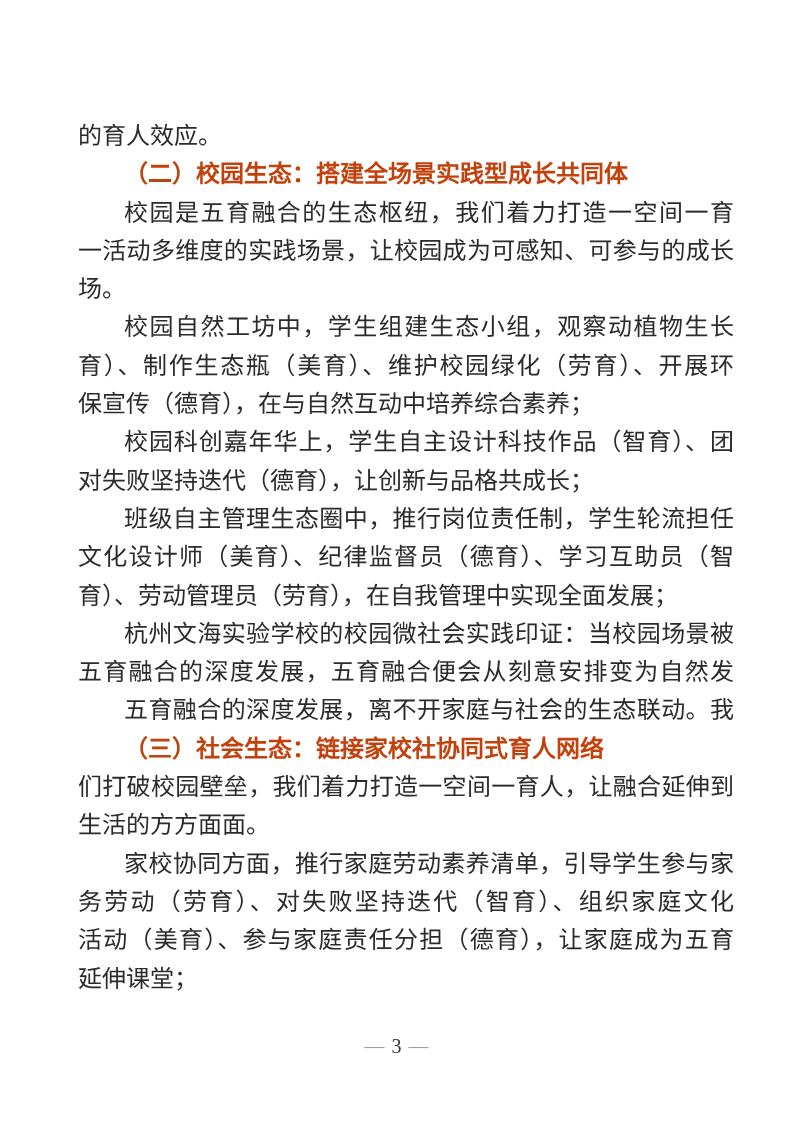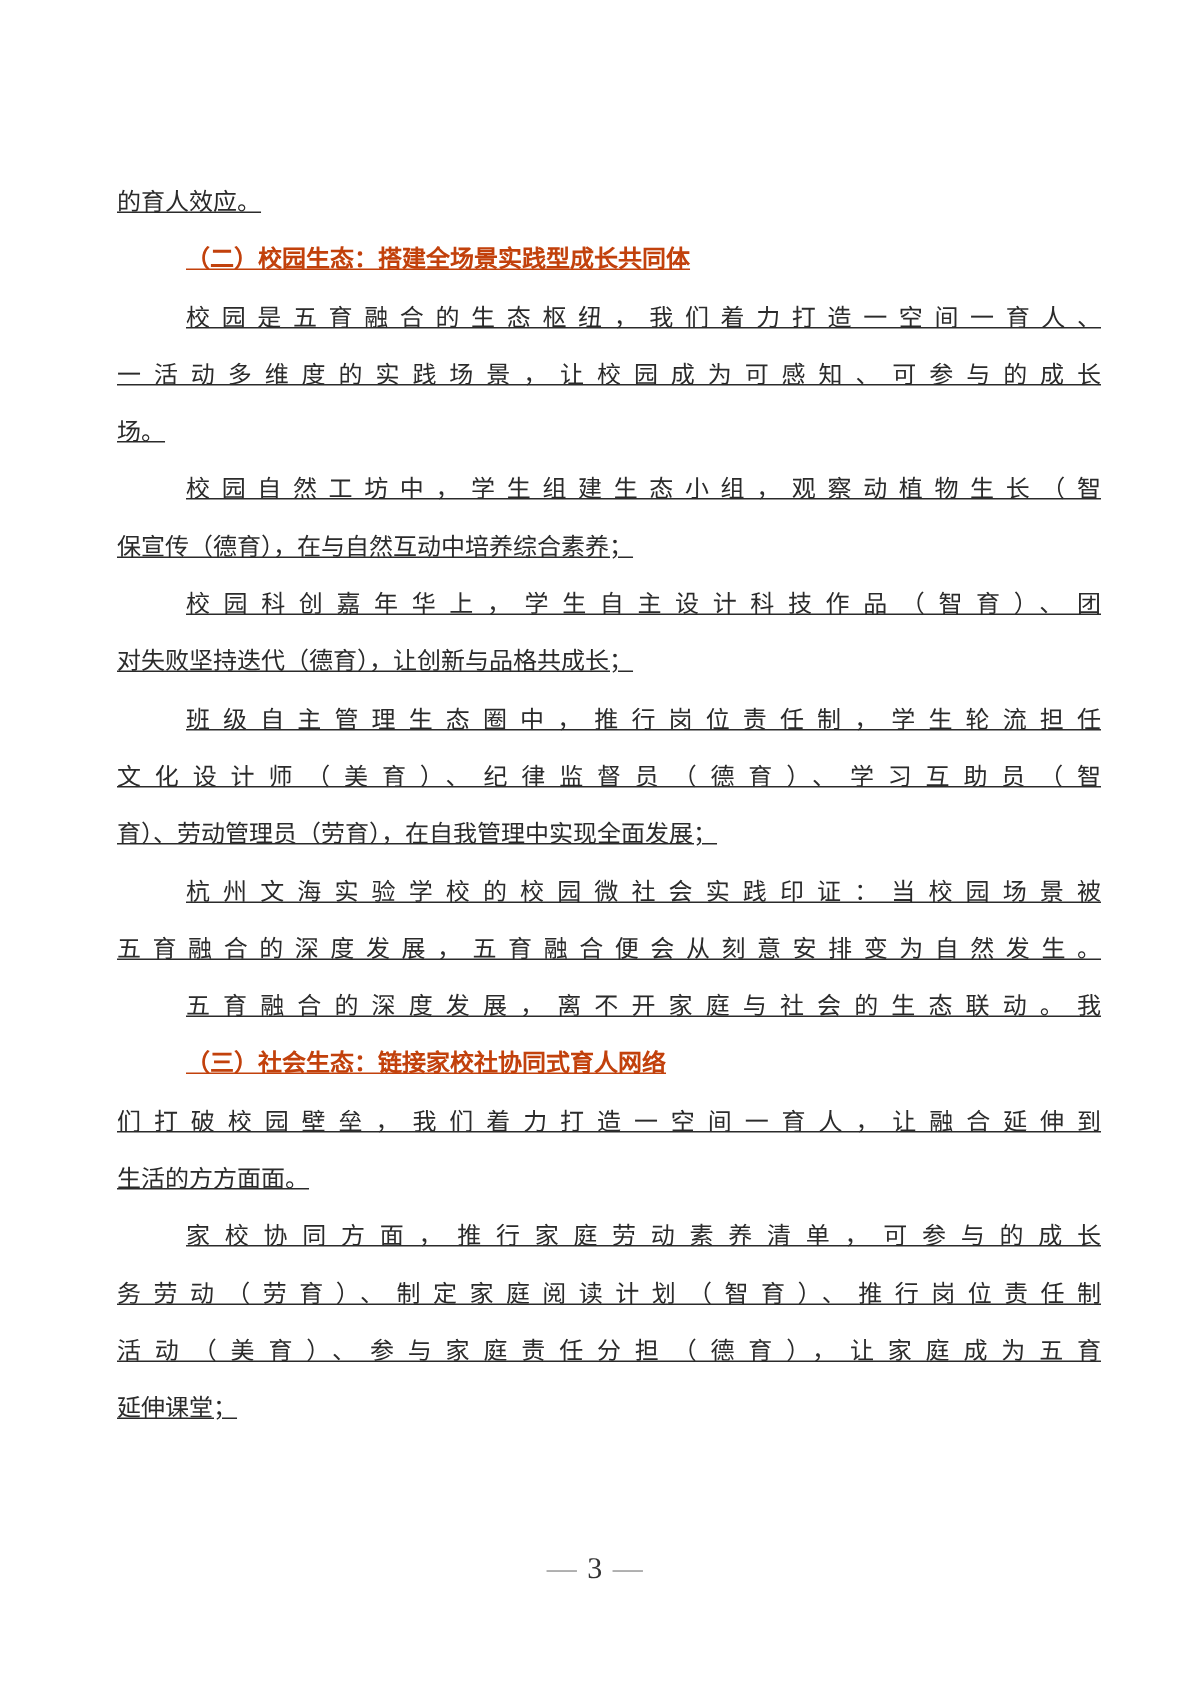--- a/index.html
+++ b/index.html
@@ -15,28 +15,27 @@
     overflow: hidden;
     font-family: "Liberation Serif", "DejaVu Serif", serif;
   }
   .text-block {
     position: absolute;
     left: 78px;
     top: 117px;
     width: 656px;
   }
   .line {
-    font-size: 16px;
+    font-size: 24px;
     line-height: 38.3px;
     height: 38.3px;
     overflow: hidden;
     color: #2b2b2b;
     text-align: left;
     white-space: normal;
-    text-decoration: underline;
   }
   .indent {
     text-indent: 46px;
   }
   .justify {
     text-align: justify;
     text-align-last: justify;
   }
   .heading {
     font-weight: 700;
@@ -60,34 +59,35 @@
 <body>
 
 <div class="page">
   <div class="text-block">
     <div class="line">的育人效应。</div>
     <div class="line heading indent">（二）校园生态：搭建全场景实践型成长共同体</div>
     <div class="line indent justify">校园是五育融合的生态枢纽，我们着力打造一空间一育人、</div>
     <div class="line justify">一活动多维度的实践场景，让校园成为可感知、可参与的成长</div>
     <div class="line">场。</div>
     <div class="line indent justify">校园自然工坊中，学生组建生态小组，观察动植物生长（智</div>
+    <div class="line justify">育）、制作生态瓶（美育）、维护校园绿化（劳育）、开展环</div>
     <div class="line">保宣传（德育），在与自然互动中培养综合素养；</div>
     <div class="line indent justify">校园科创嘉年华上，学生自主设计科技作品（智育）、团</div>
     <div class="line">对失败坚持迭代（德育），让创新与品格共成长；</div>
     <div class="line indent justify">班级自主管理生态圈中，推行岗位责任制，学生轮流担任</div>
     <div class="line justify">文化设计师（美育）、纪律监督员（德育）、学习互助员（智</div>
     <div class="line">育）、劳动管理员（劳育），在自我管理中实现全面发展；</div>
     <div class="line indent justify">杭州文海实验学校的校园微社会实践印证：当校园场景被</div>
     <div class="line justify">五育融合的深度发展，五育融合便会从刻意安排变为自然发生。</div>
     <div class="line indent justify">五育融合的深度发展，离不开家庭与社会的生态联动。我</div>
     <div class="line heading indent">（三）社会生态：链接家校社协同式育人网络</div>
     <div class="line justify">们打破校园壁垒，我们着力打造一空间一育人，让融合延伸到</div>
     <div class="line">生活的方方面面。</div>
-    <div class="line indent justify">家校协同方面，推行家庭劳动素养清单，可参与的成长</div>
-    <div class="line justify">务劳动（劳育）、制定家庭阅读计划（智育）、推行岗位责任制</div>
+    <div class="line indent justify">家校协同方面，推行家庭劳动素养清单，引导学生参与家</div>
+    <div class="line justify">务劳动（劳育）、对失败坚持迭代（智育）、组织家庭文化</div>
     <div class="line justify">活动（美育）、参与家庭责任分担（德育），让家庭成为五育</div>
     <div class="line">延伸课堂；</div>
   </div>
 
   <div class="footer">
     <span class="dash">—</span><span>3</span><span class="dash">—</span>
   </div>
 </div>
 
 </body></html>

